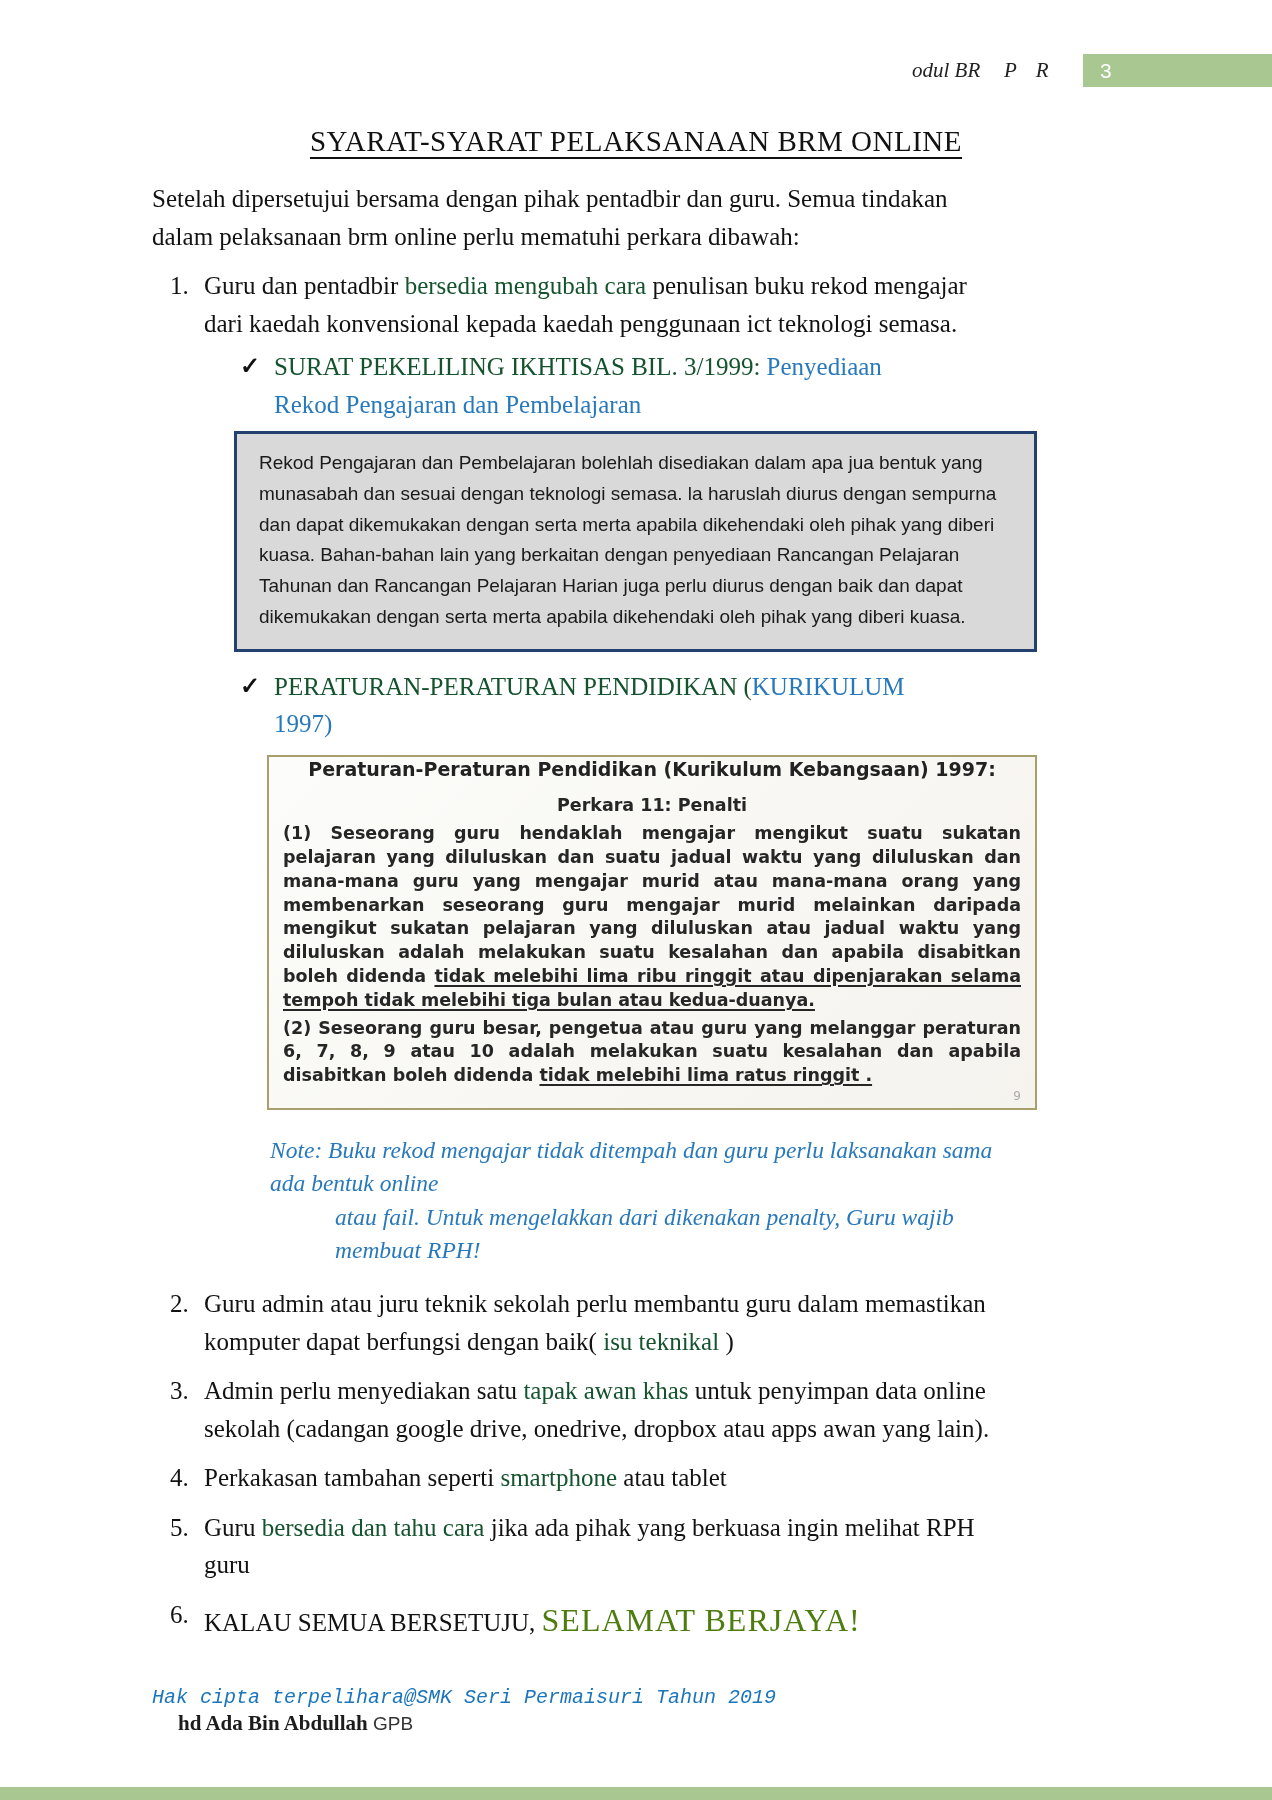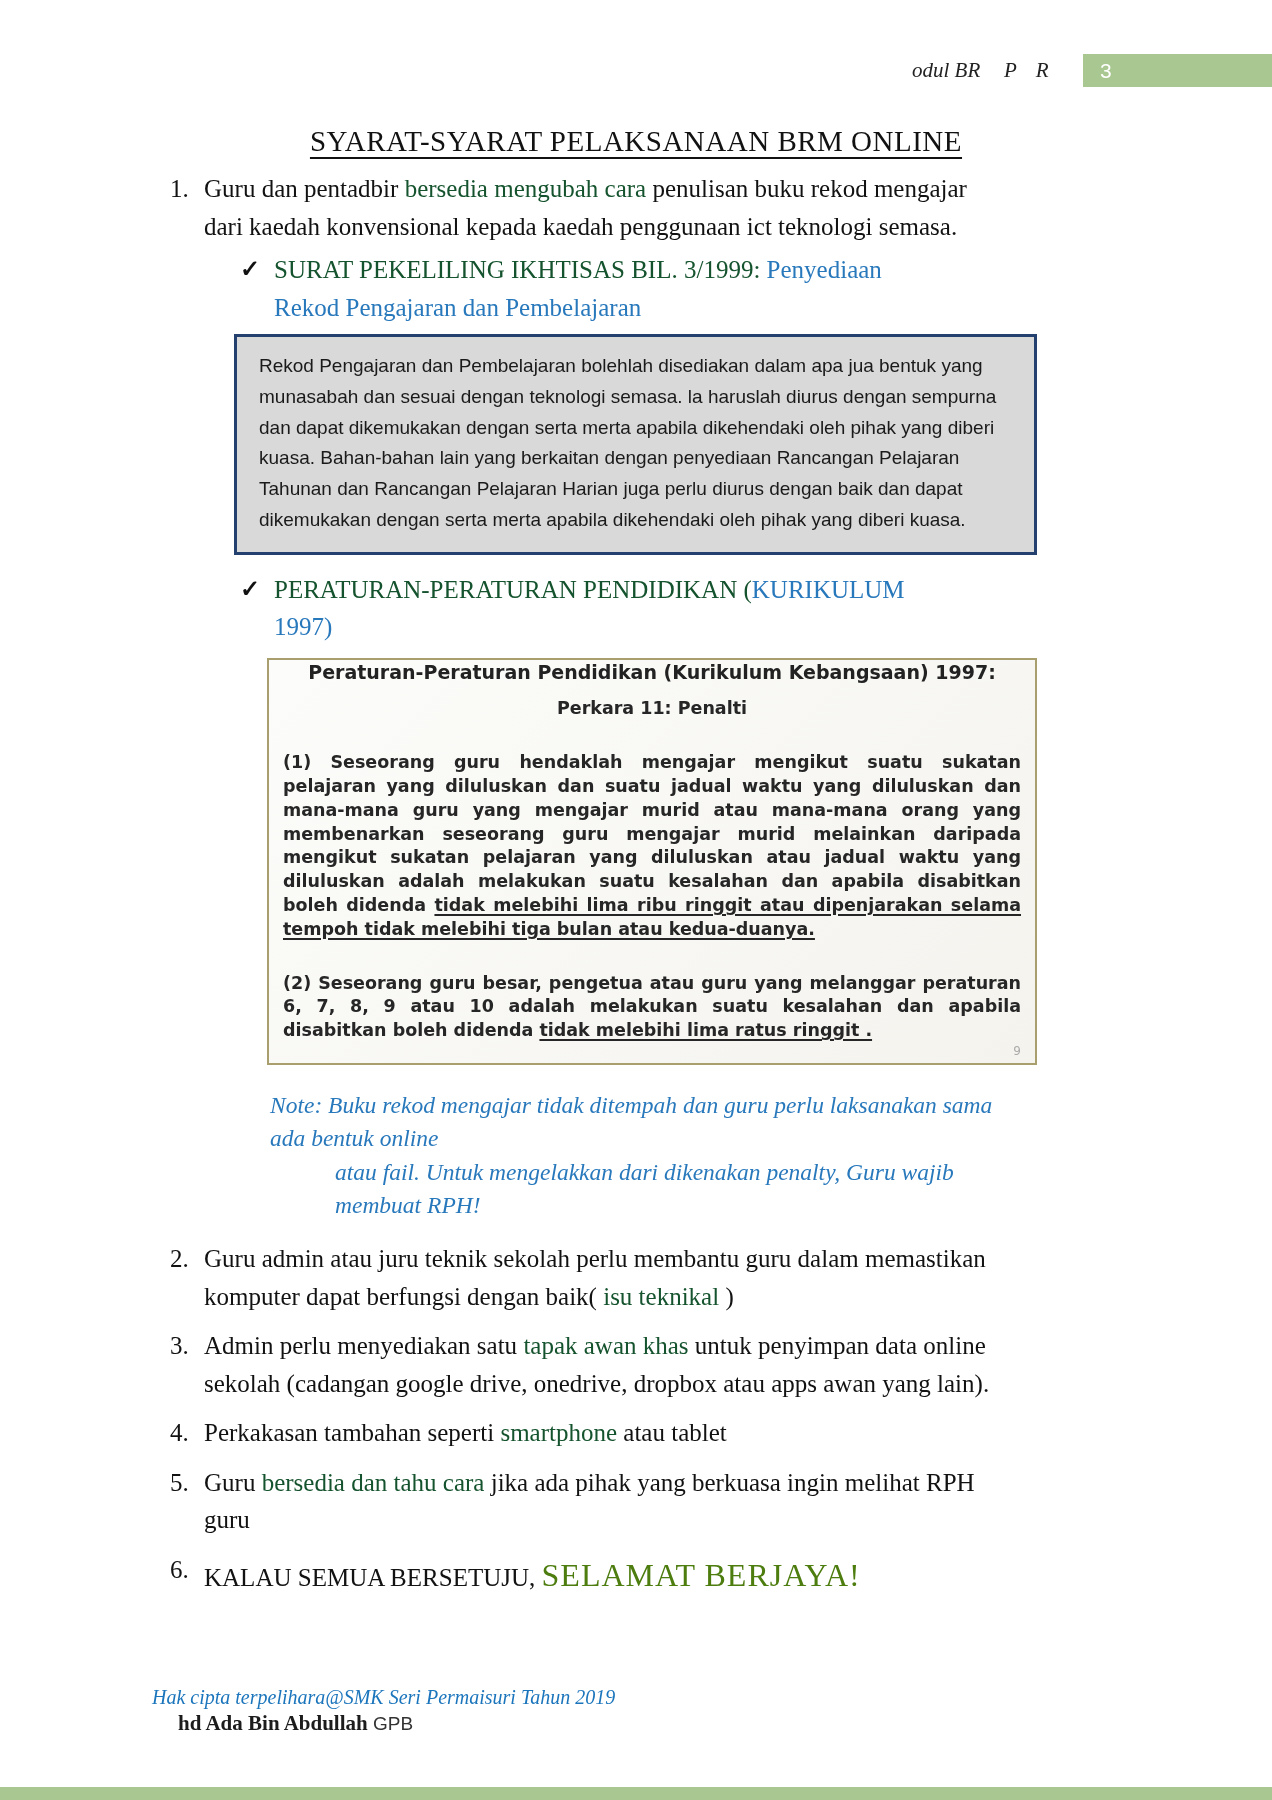--- a/index.html
+++ b/index.html
@@ -42,54 +42,55 @@
   
   .slide{
     margin-top:12px;margin-left:63px;width:770px;box-sizing:border-box;
     background:linear-gradient(135deg,#fcfcfa 0%,#f4f3ee 100%);
     border:2px solid #a89e6e;
     font-family:"DejaVu Sans",sans-serif;font-weight:bold;font-size:17.5px;
     line-height:1.36;color:#262626;padding:0 14px 6px 14px;
   }
   .slide-heading{text-align:center;font-size:19px;color:#222;}
   .slide-sub{text-align:center;margin-top:12px;}
-  .slide-para{margin-top:30px;text-align:justify;}
+  .slide-para{margin-top:4px;text-align:justify;}
   .slide-para .u{text-decoration:underline;text-decoration-thickness:2px;text-underline-offset:3px;}
   .slide-num{text-align:right;color:#aaaaaa;font-size:12px;font-weight:normal;line-height:1;margin-top:2px;}
   
   .note{margin-top:24px;margin-left:66px;font-style:italic;font-size:23.5px;
     line-height:1.42;color:#2878bc;}
   .note .l2{margin-left:65px;}
   
   .c-red{color:#14532d;}
   .c-blue{color:#2878bc;}
   .finale{color:#4d7c0f;font-size:32px;letter-spacing:1px;}
   
   .footer{position:absolute;left:152px;top:1686px;}
-  .footer-line1{font-family:Liberation Serif, serif;font-style:italic;
+  .footer-line1{font-family:Liberation Mono, monospace;font-style:italic;
     font-size:20px;color:#1b75bc;}
   .footer-line2{margin-top:2px;margin-left:26px;font-size:21px;font-weight:bold;color:#1c1c1c;}
   .footer-line2 .suffix{font-family:"Liberation Sans",sans-serif;font-weight:normal;
     font-size:19px;color:#333;}
   
   .bottom-bar{position:absolute;left:0;right:0;bottom:0;height:13px;background:#a9c790;}
 </style>
 </head>
 <body>
 
 <div class="header">
   <span class="frag frag-left">odul BR</span>
   <span class="frag frag-right">P R</span>
   <div class="page-box">3</div>
 </div>
 
 <div class="content">
 
   <div class="doc-title">SYARAT-SYARAT PELAKSANAAN BRM ONLINE</div>
 
+  <div class="intro">Setelah dipersetujui bersama dengan pihak pentadbir dan guru. Semua tindakan dalam pelaksanaan brm online perlu mematuhi perkara dibawah:</div>
 
   <div class="li">
     <span class="num">1.</span>
     <div class="body">
       <div><span>Guru dan pentadbir </span><span class="c-red">bersedia mengubah cara</span><span> penulisan buku rekod mengajar dari kaedah konvensional  kepada kaedah penggunaan ict teknologi semasa.</span></div>
 
       <div class="check-row">
         <span class="check">✓</span>
         <div class="ctext"><span class="c-red">SURAT PEKELILING IKHTISAS BIL. 3/1999:</span><span class="c-blue"> Penyediaan Rekod Pengajaran dan Pembelajaran</span></div>
       </div>

